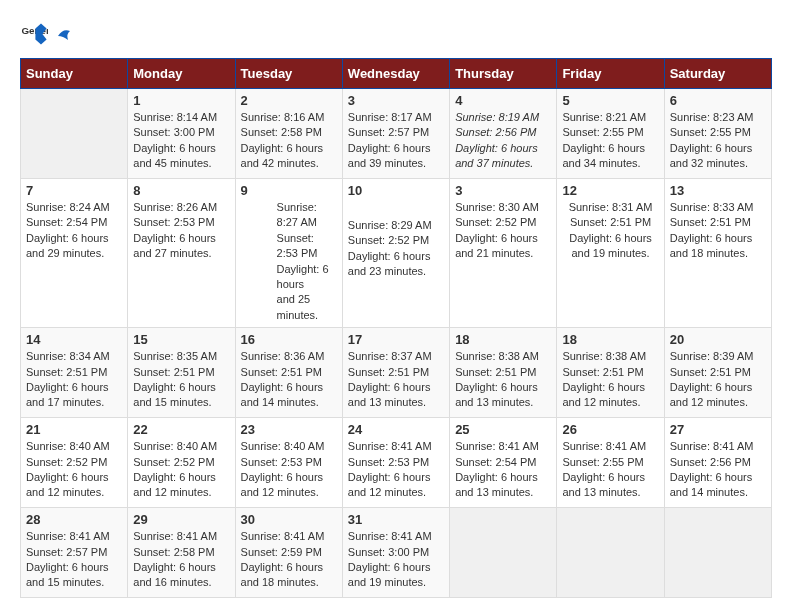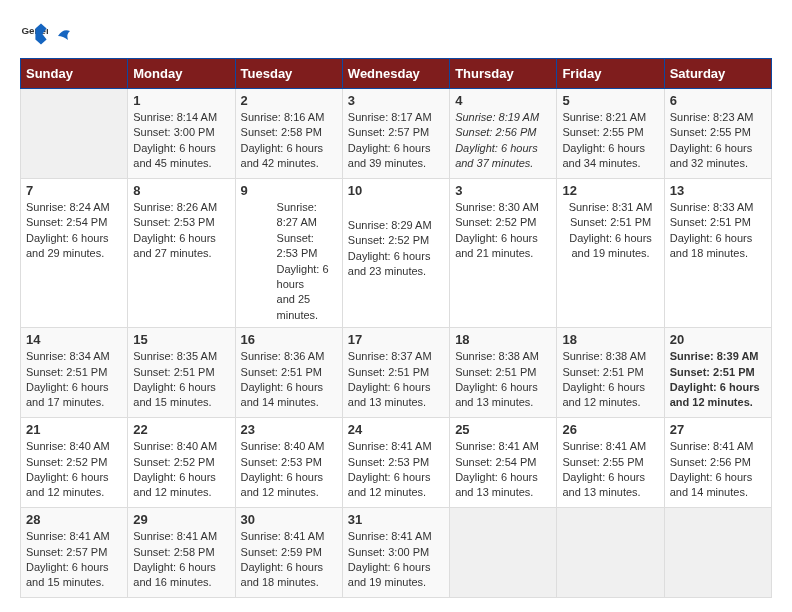--- a/index.html
+++ b/index.html
@@ -258,21 +258,21 @@
         </td>
         <td>
           <div class="day-number">18</div>
           <div class="day-info" style="white-space: pre-line;">Sunrise: 8:38 AM
 Sunset: 2:51 PM
 Daylight: 6 hours
 and 12 minutes.</div>
         </td>
         <td>
           <div class="day-number">20</div>
-          <div class="day-info" style="white-space: pre-line; font-weight: bold;">Sunrise: 8:39 AM
+          <div class="day-info" style="white-space: pre-line;">Sunrise: 8:39 AM
 Sunset: 2:51 PM
 Daylight: 6 hours
 and 12 minutes.</div>
         </td>
       </tr>
       <tr>
         <td>
           <div class="day-number">21</div>
           <div class="day-info" style="white-space: pre-line;">Sunrise: 8:40 AM
 Sunset: 2:52 PM

